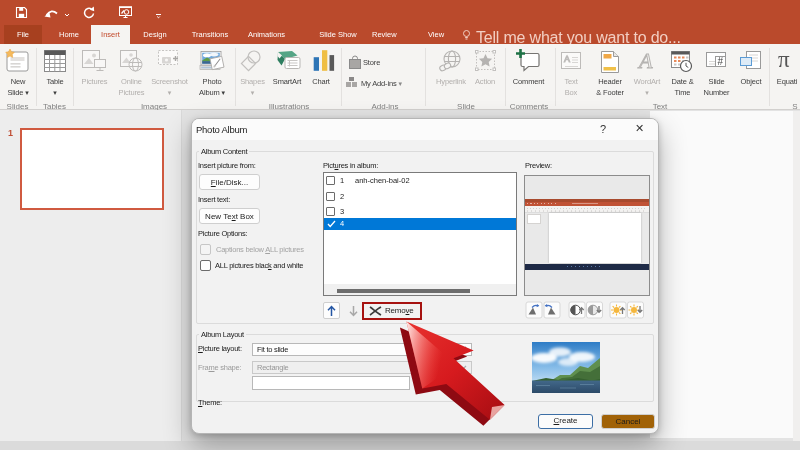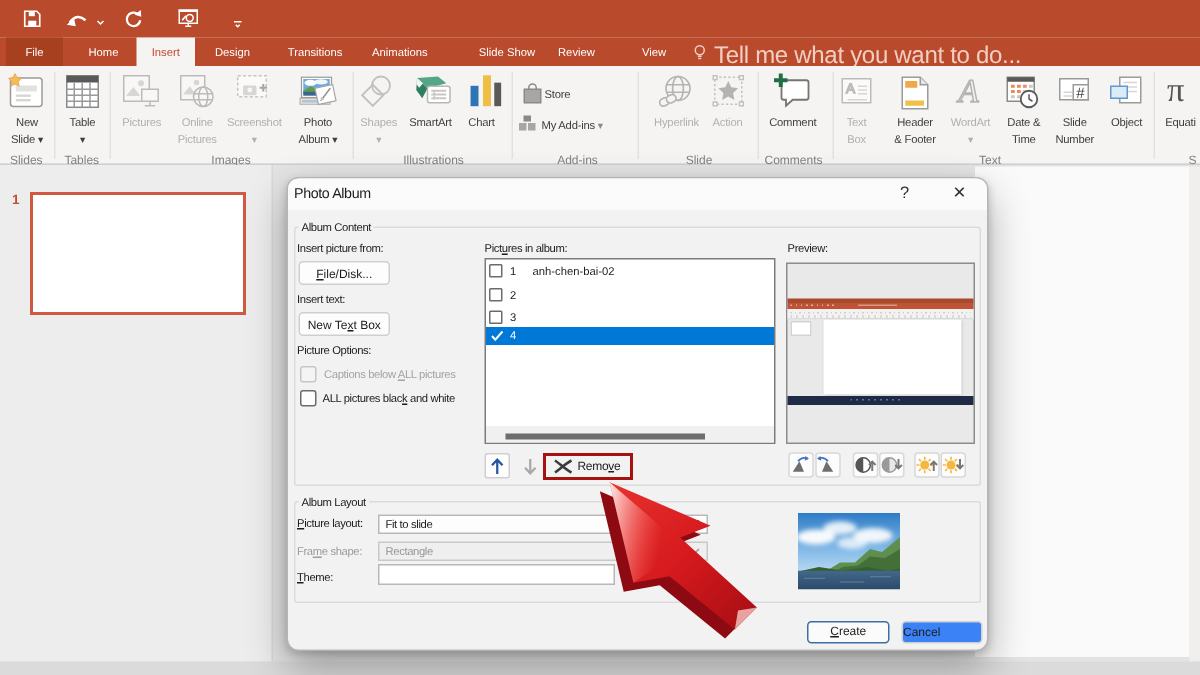--- a/index.html
+++ b/index.html
@@ -395,21 +395,21 @@
   <div class="lbl" style="left:257px;top:344.5px;">Fit to slide</div>
   <svg class="abs" style="left:459px;top:346px;" width="8" height="6" viewBox="0 0 8 6">
       <path d="M1 1 l3 3 3-3" stroke="#555" stroke-width="1.2" fill="none"></path>
     </svg>
   <div class="lbl" style="left:198px;top:362.5px;color:#9B9B9B;">Fra<u>m</u>e shape:</div>
   <div class="abs" style="left:252px;top:361px;width:220px;height:13px;background:#EFEFEF;border:1px solid #C9C9C9;"></div>
   <div class="lbl" style="left:257px;top:363px;color:#969696;">Rectangle</div>
   <svg class="abs" style="left:459px;top:364.5px;" width="8" height="6" viewBox="0 0 8 6">
       <path d="M1 1 l3 3 3-3" stroke="#aaa" stroke-width="1.2" fill="none"></path>
     </svg>
-  <div class="lbl" style="left:198px;top:380px;text-align:right;"><u>T</u>heme:</div>
+  <div class="lbl" style="left:198px;top:398px;text-align:right;"><u>T</u>heme:</div>
   <div class="abs" style="left:252px;top:376px;width:158px;height:13.5px;background:#fff;border:1px solid #B8B8B8;"></div>
   <div class="abs" style="left:417px;top:376px;width:55px;height:14px;background:#FDFDFD;border:1px solid #CFCFCF;border-radius:3px;font-size:8px;color:#1c1c1c;line-height:13px;padding-left:3px;">B<u>r</u>owse...</div>
 
   <svg class="abs" style="left:532px;top:342px;" width="68" height="51" viewBox="0 0 68 51">
     <defs>
       <linearGradient id="sky" x1="0" y1="0" x2="0" y2="1">
         <stop offset="0" stop-color="#2E7CC6"></stop>
           <stop offset="0.5" stop-color="#86BCE8"></stop>
           <stop offset="1" stop-color="#E4F1FA"></stop>
       </linearGradient>
@@ -429,21 +429,21 @@
       <ellipse cx="36" cy="20" rx="10" ry="4" opacity="0.75"></ellipse>
     </g>
     <path d="M68 16 L56 26 48 24 38 33 28 33 20 38 68 38 z" fill="#5F8F4E"></path>
     <path d="M68 24 L58 30 48 29 40 35 30 36 24 39 68 39 z" fill="#446F39"></path>
     <path d="M0 39 L14 36 30 38.5 46 36 60 38.5 68 37 68 40 0 40 z" fill="#35602F"></path>
     <rect x="0" y="38.5" width="68" height="12.5" fill="url(#water)"></rect>
     <path d="M4 43.5 h14 M28 46 h16 M48 42.5 h14" stroke="#7FA3BC" stroke-width="0.8" opacity="0.55"></path>
   </svg>
 
   <div class="abs" style="left:538px;top:414px;width:55px;height:15px;background:#FBFBFB;border:1.5px solid #3C6EA5;border-radius:3px;text-align:center;font-size:8px;color:#1c1c1c;line-height:12px;"><u>C</u>reate</div>
-  <div class="abs" style="left:601px;top:414px;width:54px;height:15px;background:#3b82f6;border:1px solid #CFCFCF;border-radius:3px;font-size:8px;color:#1c1c1c;line-height:13px;">Cancel</div>
+  <div class="abs" style="left:601px;top:414px;width:54px;height:15px;background:#a16207;border:1px solid #CFCFCF;border-radius:3px;text-align:center;font-size:8px;color:#1c1c1c;line-height:13px;">Cancel</div>
 
   <svg class="abs" style="left:380px;top:315px;" width="140" height="115" viewBox="380 315 140 115">
     <defs>
       <linearGradient id="arrmain" x1="0" y1="0" x2="1" y2="1">
         <stop offset="0" stop-color="#E8322E"></stop>
         <stop offset="0.5" stop-color="#D61A1E"></stop>
         <stop offset="1" stop-color="#A50D12"></stop>
       </linearGradient>
       <linearGradient id="arrhl" x1="0" y1="0" x2="1" y2="0.35">
         <stop offset="0" stop-color="#FFF0EE" stop-opacity="1"></stop>

